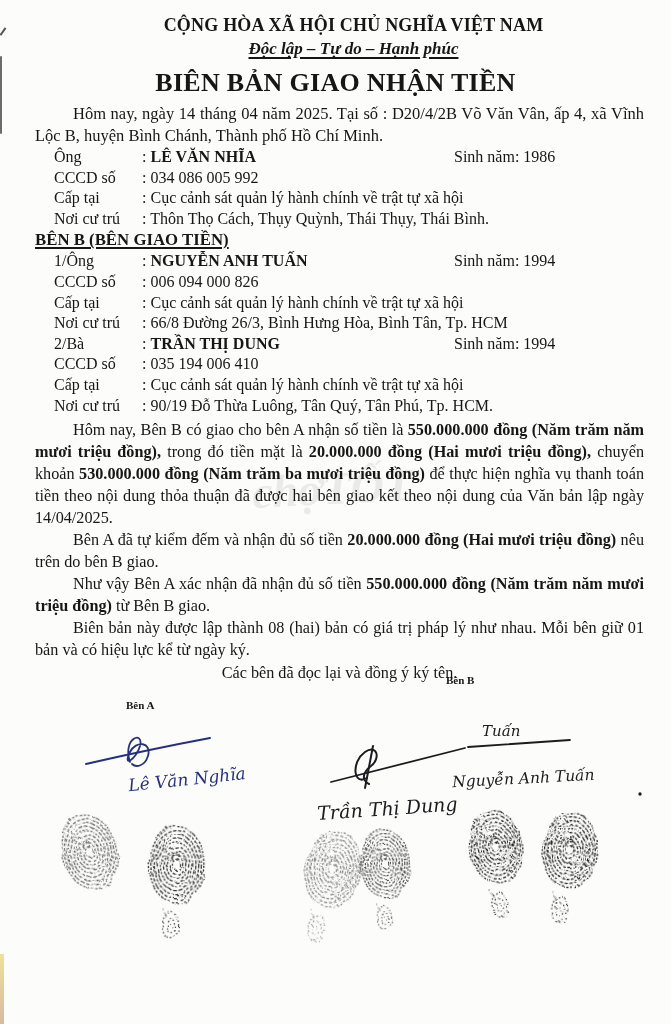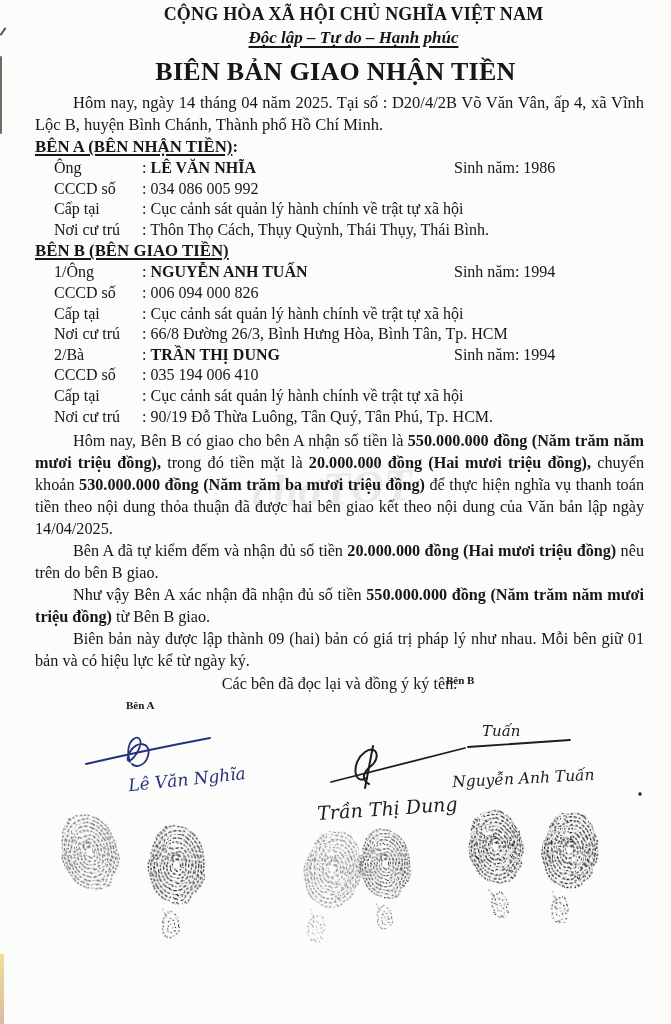--- a/index.html
+++ b/index.html
@@ -7,21 +7,21 @@
     position:relative; width:671px; height:1024px; margin:0 auto;
     background:#fcfcfa; color:#161616; overflow:hidden; z-index:0;
     font-family:"Liberation Serif","DejaVu Serif",serif;
     font-size:16.5px;
   }
   
   .edge-line{position:absolute;left:0;top:56px;width:2px;height:78px;background:#6d6d68;border-radius:1px;}
   .edge-tick{position:absolute;left:2px;top:27px;width:2px;height:9px;background:#555;transform:rotate(35deg);}
   .edge-bottom{position:absolute;left:0;bottom:0;width:4px;height:70px;background:linear-gradient(#efe19a,#d9b9a2);}
 
-  .header{padding-top:4px;text-align:center;margin-left:36px;}
+  .header{padding-top:15px;text-align:center;margin-left:36px;}
   .h1{font-size:18px;font-weight:700;letter-spacing:.2px;}
   .h2{font-size:17px;font-weight:700;margin-top:3px;font-style:italic;}
   .h2 span{text-decoration:underline;text-decoration-thickness:1.5px;text-underline-offset:3px;}
   .title{margin-top:9px;text-align:center;font-size:26px;font-weight:700;letter-spacing:.3px;}
 
   .intro{margin:5px 27px 0 35px;text-indent:38px;text-align:justify;line-height:22px;}
 
   .sec{margin-left:35px;font-weight:700;font-size:16.8px;line-height:22px;}
   .sec .secu{text-decoration:underline;text-decoration-thickness:1.6px;text-underline-offset:2px;}
 
@@ -71,21 +71,20 @@
 
   <div class="header">
     <div class="h1">CỘNG HÒA XÃ HỘI CHỦ NGHĨA VIỆT NAM</div>
     <div class="h2"><span>Độc lập – Tự do – Hạnh phúc</span></div>
   </div>
 
   <div class="title">BIÊN BẢN GIAO NHẬN TIỀN</div>
 
   <div class="intro">Hôm nay, ngày 14 tháng 04 năm 2025. Tại số : D20/4/2B Võ Văn Vân, ấp 4, xã Vĩnh Lộc B, huyện Bình Chánh, Thành phố Hồ Chí Minh.</div>
 
-  <div class="sec"><span class="secu">BÊN A (BÊN NHẬN TIỀN)</span><span>:</span></div>
   <div>
       <div class="prow"><span class="plbl">Ông</span><span>: </span><span class="pval b">LÊ VĂN NHĨA</span><span class="pright">Sinh năm: 1986</span></div>
       <div class="prow"><span class="plbl">CCCD số</span><span>: </span><span class="pval">034 086 005 992</span></div>
       <div class="prow"><span class="plbl">Cấp tại</span><span>: </span><span class="pval">Cục cảnh sát quản lý hành chính về trật tự xã hội</span></div>
       <div class="prow"><span class="plbl">Nơi cư trú</span><span>: </span><span class="pval">Thôn Thọ Cách, Thụy Quỳnh, Thái Thụy, Thái Bình.</span></div>
     </div>
 
   <div class="sec"><span class="secu">BÊN B (BÊN GIAO TIỀN)</span><span></span></div>
   <div>
       <div class="prow"><span class="plbl">1/Ông</span><span>: </span><span class="pval b">NGUYỄN ANH TUẤN</span><span class="pright">Sinh năm: 1994</span></div>
@@ -95,21 +94,21 @@
       <div class="prow"><span class="plbl">2/Bà</span><span>: </span><span class="pval b">TRẦN THỊ DUNG</span><span class="pright">Sinh năm: 1994</span></div>
       <div class="prow"><span class="plbl">CCCD số</span><span>: </span><span class="pval">035 194 006 410</span></div>
       <div class="prow"><span class="plbl">Cấp tại</span><span>: </span><span class="pval">Cục cảnh sát quản lý hành chính về trật tự xã hội</span></div>
       <div class="prow"><span class="plbl">Nơi cư trú</span><span>: </span><span class="pval">90/19 Đỗ Thừa Luông, Tân Quý, Tân Phú, Tp. HCM.</span></div>
     </div>
 
   <div class="paras">
       <p class="para"><span>Hôm nay, Bên B có giao cho bên A nhận số tiền là </span><span class="b">550.000.000 đồng (Năm trăm năm mươi triệu đồng),</span><span> trong đó tiền mặt là </span><span class="b">20.000.000 đồng (Hai mươi triệu đồng),</span><span> chuyển khoản </span><span class="b">530.000.000 đồng (Năm trăm ba mươi triệu đồng)</span><span> để thực hiện nghĩa vụ thanh toán tiền theo nội dung thỏa thuận đã được hai bên giao kết theo nội dung của Văn bản lập ngày 14/04/2025.</span></p>
       <p class="para"><span>Bên A đã tự kiểm đếm và nhận đủ số tiền </span><span class="b">20.000.000 đồng (Hai mươi triệu đồng)</span><span> nêu trên do bên B giao.</span></p>
       <p class="para"><span>Như vậy Bên A xác nhận đã nhận đủ số tiền </span><span class="b">550.000.000 đồng (Năm trăm năm mươi triệu đồng)</span><span> từ Bên B giao.</span></p>
-      <p class="para"><span>Biên bản này được lập thành 09 (hai) bản có giá trị pháp lý như nhau. Mỗi bên giữ 01 bản và có hiệu lực kể từ ngày ký.</span></p>
+      <p class="para"><span>Biên bản này được lập thành 08 (hai) bản có giá trị pháp lý như nhau. Mỗi bên giữ 01 bản và có hiệu lực kể từ ngày ký.</span></p>
       <p class="para pcenter"><span>Các bên đã đọc lại và đồng ý ký tên.</span></p>
     </div>
 
   <div class="siglabel lblA">Bên A</div>
   <div class="siglabel lblB">Bên B</div>
 
   <svg class="sig sigA" viewBox="0 0 220 80">
     <path d="M8 46 C 60 34, 100 26, 132 20" fill="none" stroke-width="2" stroke-linecap="round" stroke="#25317e"></path>
     <path d="M52 44 C 44 20, 66 12, 62 28 C 58 42, 44 50, 52 34 C 58 22, 74 24, 70 38 C 67 48, 58 50, 54 46" fill="none" stroke-width="1.8" stroke-linecap="round" stroke="#25317e"></path>
     <text x="50" y="66" font-size="17" transform="rotate(-6 120 60)" fill="#25317e">Lê Văn Nghĩa</text>

